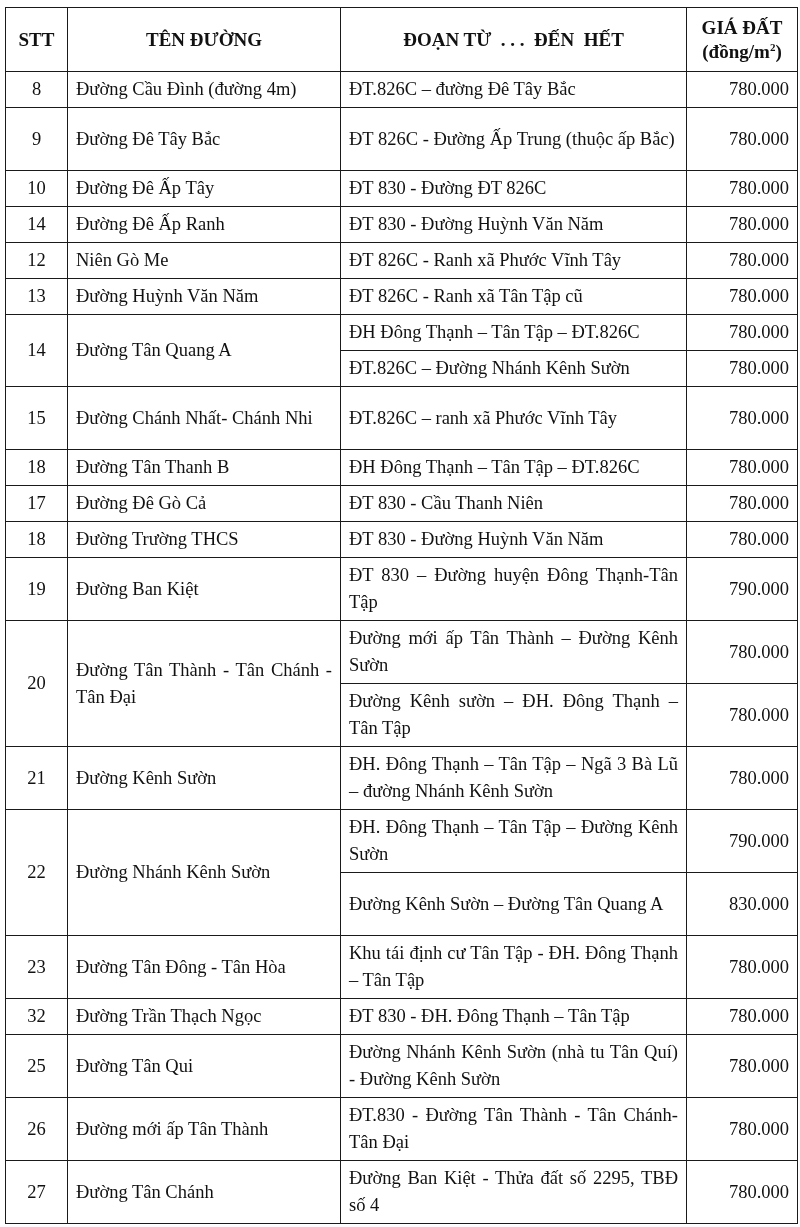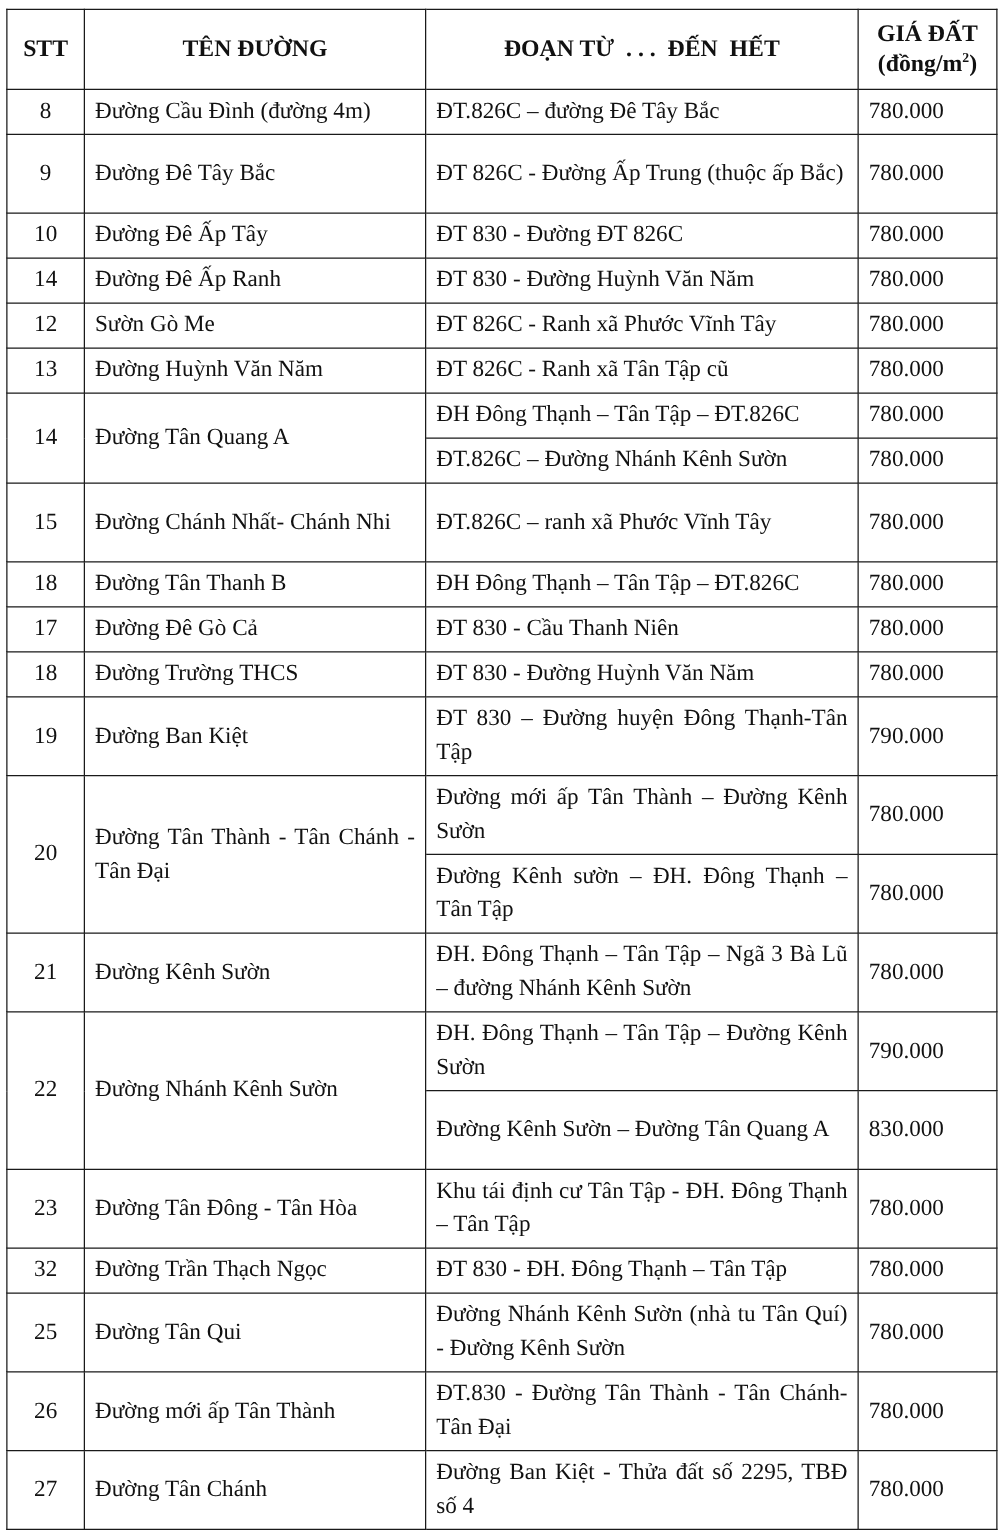--- a/index.html
+++ b/index.html
@@ -9,21 +9,21 @@
     width: 792px; border-collapse: collapse; table-layout: fixed;
     font-size: 18.5px; line-height: 27px;
   }
   table.price-table td, table.price-table th {
     border: 1.5px solid #1a1a1a; vertical-align: middle; padding: 2px 8px;
   }
   th { font-weight: bold; text-align: center; font-size: 19px; line-height: 24px; height: 59px; }
   td.stt { text-align: center; padding: 2px 2px; }
   td.name { text-align: justify; text-align-last: left; }
   td.seg { text-align: justify; text-align-last: left; }
-  td.price { text-align: left; }
+  td.price { text-align: right; }
   col.c1 { width: 62px; } col.c2 { width: 273px; } col.c3 { width: 346px; } col.c4 { width: 111px; }
   tr.r1 td { height: 31px; }
   tr.r2 td { height: 58px; }
   sup { font-size: 11px; line-height: 0; }
 </style>
 </head>
 <body>
 
 <table class="price-table">
   <colgroup>
@@ -63,21 +63,21 @@
         <td class="price">780.000</td>
       </tr>
       <tr class="r1">
         <td class="stt" rowspan="1">14</td>
         <td class="name" rowspan="1">Đường Đê Ấp Ranh</td>
         <td class="seg">ĐT 830 - Đường Huỳnh Văn Năm</td>
         <td class="price">780.000</td>
       </tr>
       <tr class="r1">
         <td class="stt" rowspan="1">12</td>
-        <td class="name" rowspan="1">Sườn Gò Me</td>
+        <td class="name" rowspan="1">Niên Gò Me</td>
         <td class="seg">ĐT 826C -  Ranh xã Phước Vĩnh Tây</td>
         <td class="price">780.000</td>
       </tr>
       <tr class="r1">
         <td class="stt" rowspan="1">13</td>
         <td class="name" rowspan="1">Đường Huỳnh Văn Năm</td>
         <td class="seg">ĐT 826C - Ranh xã Tân Tập cũ</td>
         <td class="price">780.000</td>
       </tr>
       <tr class="r1">

